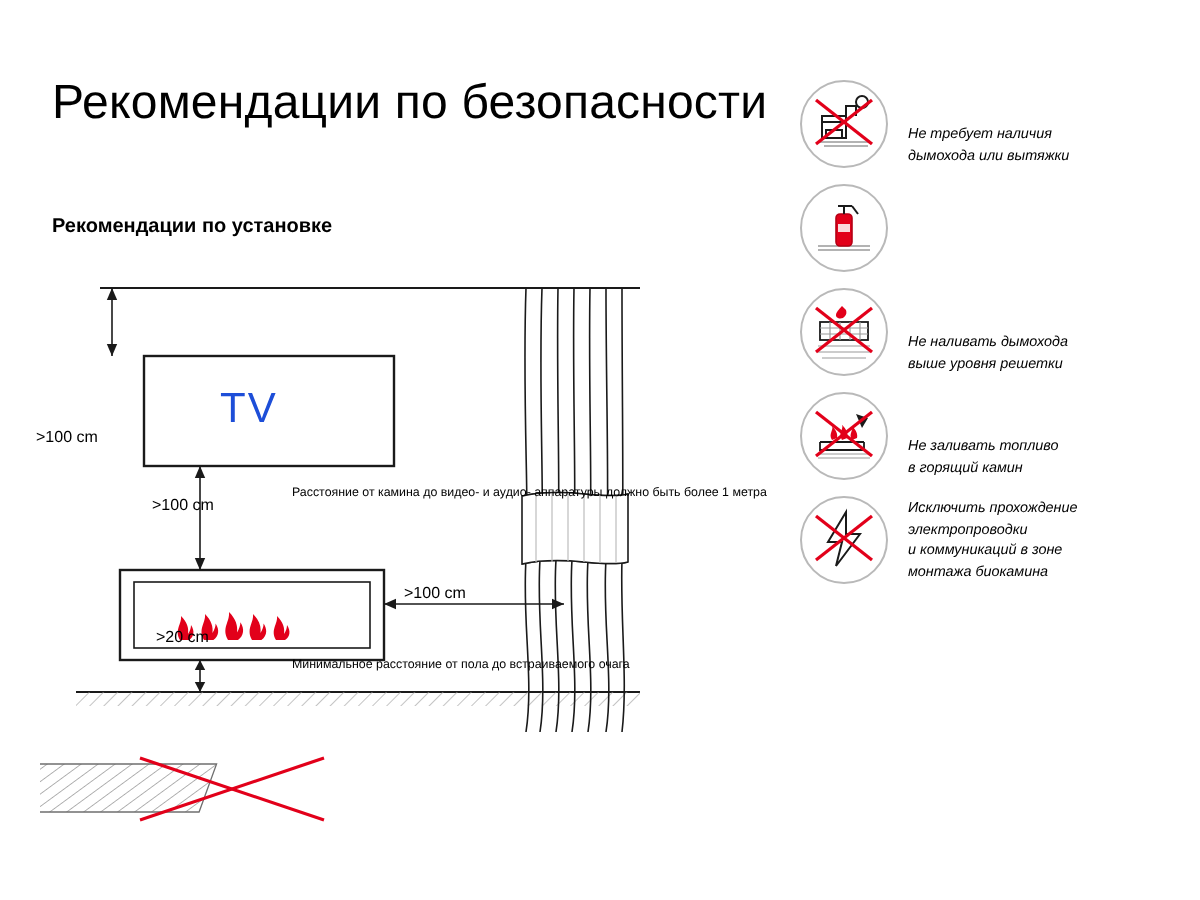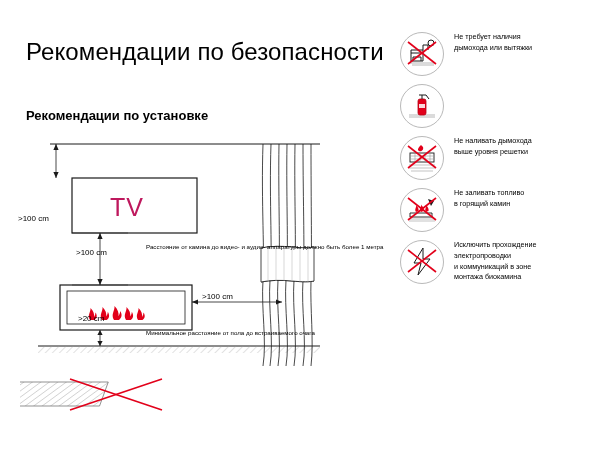--- a/index.html
+++ b/index.html
@@ -29,21 +29,21 @@
     font-size: 24px;
     font-weight: 400;
     letter-spacing: 0.1px;
     color: #000;
     white-space: nowrap;
   }
   .subtitle {
     position: absolute;
     left: 26px;
     top: 108px;
-    font-size: 13px;
+    font-size: 10px;
     font-weight: bold;
     color: #000;
     white-space: nowrap;
   }
 
   
   .diagram {
     position: absolute;
     left: 20px;
     top: 130px;
@@ -61,38 +61,39 @@
   }
   .note {
     position: absolute;
     font-size: 6.2px;
     line-height: 1.45;
     color: #000;
     white-space: nowrap;
   }
   .tv-label {
     position: absolute;
-    font-size: 25px;
+    font-size: 21px;
     font-weight: normal;
-    color: #be185d;
+    color: #1d4ed8;
     letter-spacing: 1px;
   }
 
   
   .icon-list {
     position: absolute;
     left: 400px;
     top: 32px;
     width: 190px;
   }
   .icon-row {
     position: relative;
     height: 52px;
     display: flex;
-    align-items: flex-start;
+    align-items: flex-end;
+    font-style: italic;
   }
   .icon-badge {
     position: relative;
     width: 42px;
     height: 42px;
     flex: 0 0 42px;
     border-radius: 50%;
     border: 1px solid #b9b9b9;
     background: #fff;
     overflow: hidden;

